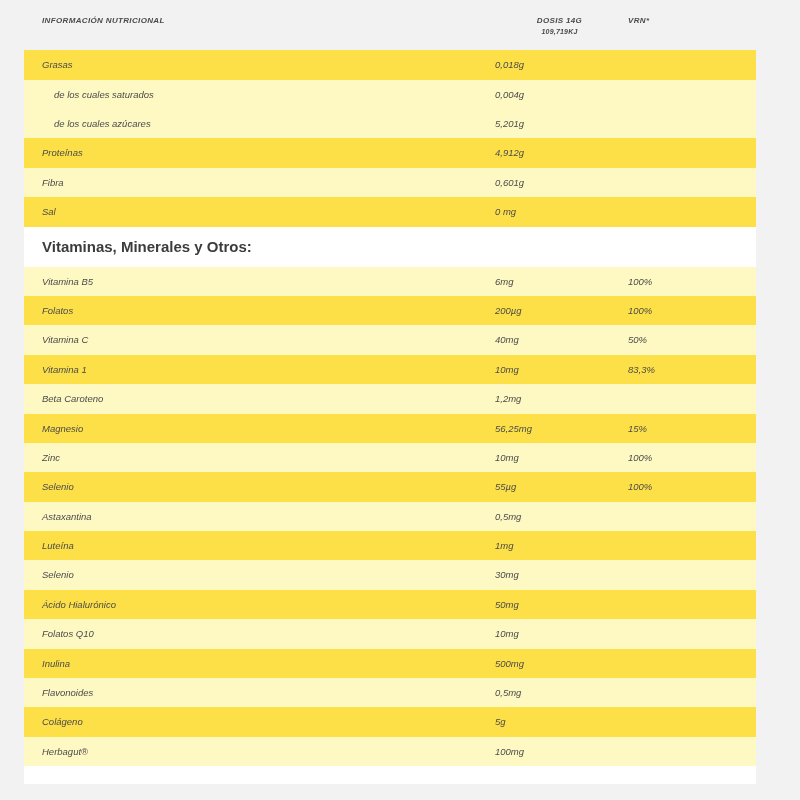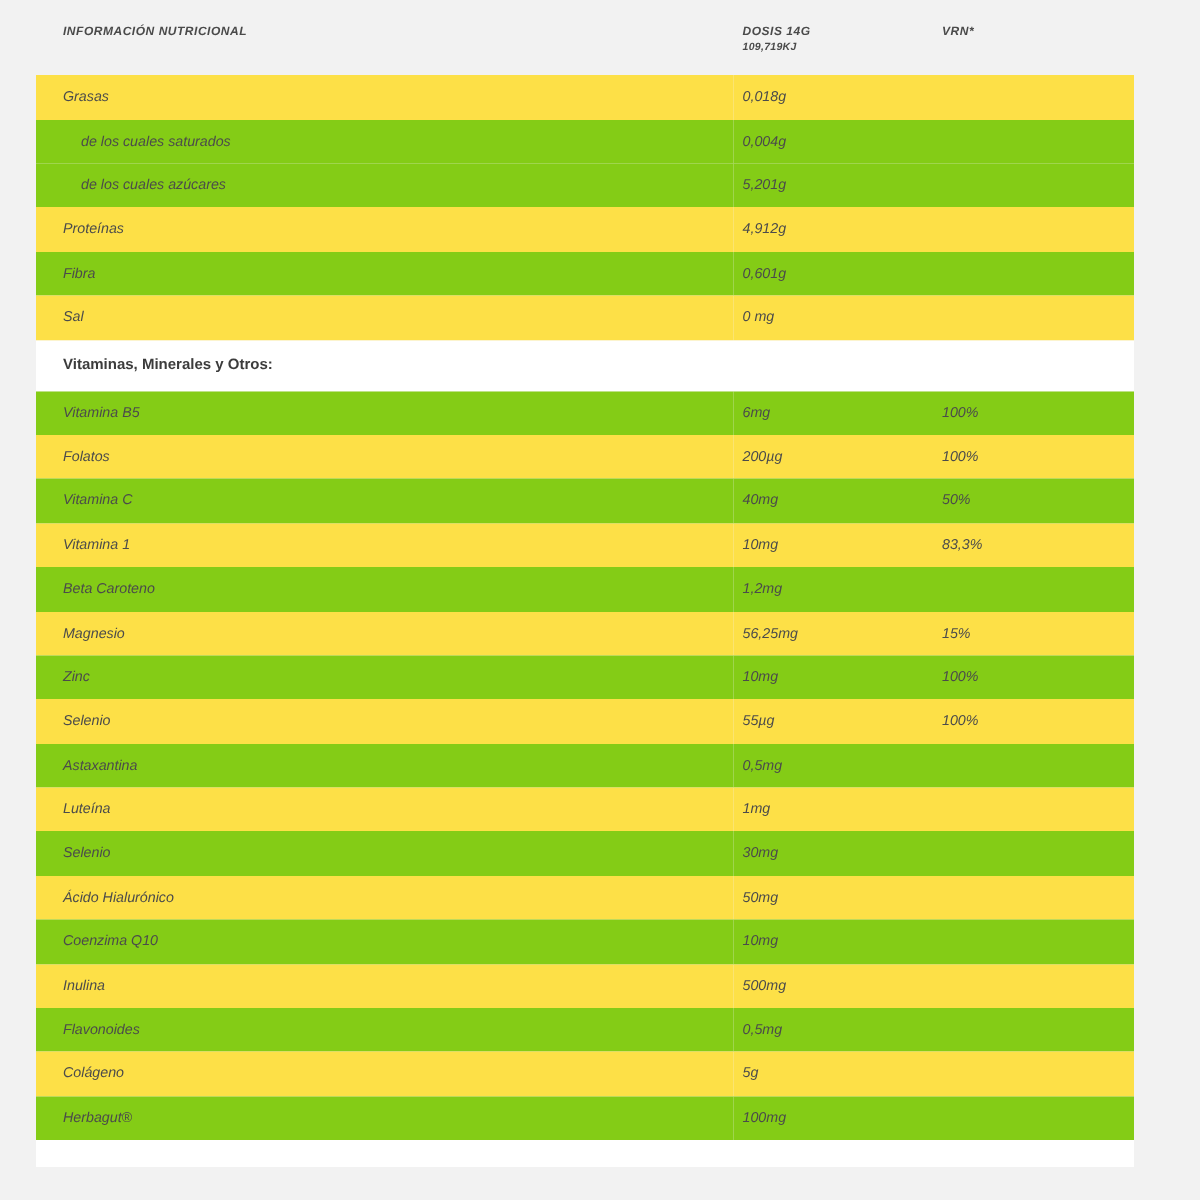--- a/index.html
+++ b/index.html
@@ -40,20 +40,21 @@
     font-size: 8px;
     font-weight: bold;
     letter-spacing: 0.35px;
     color: #4a4a4a;
     text-transform: uppercase;
     font-style: italic;
   }
   thead th.dose-head {
     padding-left: 6px;
     line-height: 1.35;
+    text-align: center;
   }
   thead th.vrn-head {
     padding-left: 4px;
   }
   thead th .kj {
     display: block;
     font-size: 7px;
     letter-spacing: 0.2px;
     font-weight: bold;
   }
@@ -63,30 +64,30 @@
     color: #4b4b4b;
     font-style: italic;
     padding: 9px 0 9px 18px;
     vertical-align: middle;
     line-height: 1.2;
   }
   tbody td.dose { padding-left: 6px; font-style: italic; }
   tbody td.vrn  { padding-left: 4px; font-style: italic; }
 
   tbody tr.odd td { background: #fde047; }
-  tbody tr.even td { background: #84cc16; }
+  tbody tr.even td { background: #fef9c3; }
 
   tbody td.indent { padding-left: 30px; }
 
   tbody tr.section td {
     background: #ffffff;
     font-weight: bold;
     font-style: normal;
     color: #3c3c3c;
-    font-size: 10px;
+    font-size: 15px;
     padding-top: 11px;
     padding-bottom: 11px;
   }
   tbody tr.spacer td {
     background: #ffffff;
     height: 18px;
     padding: 0;
   }
 </style>
 </head>
@@ -198,21 +199,21 @@
             <td class="name">Selenio</td>
             <td class="dose">30mg</td>
             <td class="vrn"></td>
           </tr>
           <tr class="odd">
             <td class="name">Ácido Hialurónico</td>
             <td class="dose">50mg</td>
             <td class="vrn"></td>
           </tr>
           <tr class="even">
-            <td class="name">Coenzima Q10</td>
+            <td class="name">Folatos Q10</td>
             <td class="dose">10mg</td>
             <td class="vrn"></td>
           </tr>
           <tr class="odd">
             <td class="name">Inulina</td>
             <td class="dose">500mg</td>
             <td class="vrn"></td>
           </tr>
           <tr class="even">
             <td class="name">Flavonoides</td>

